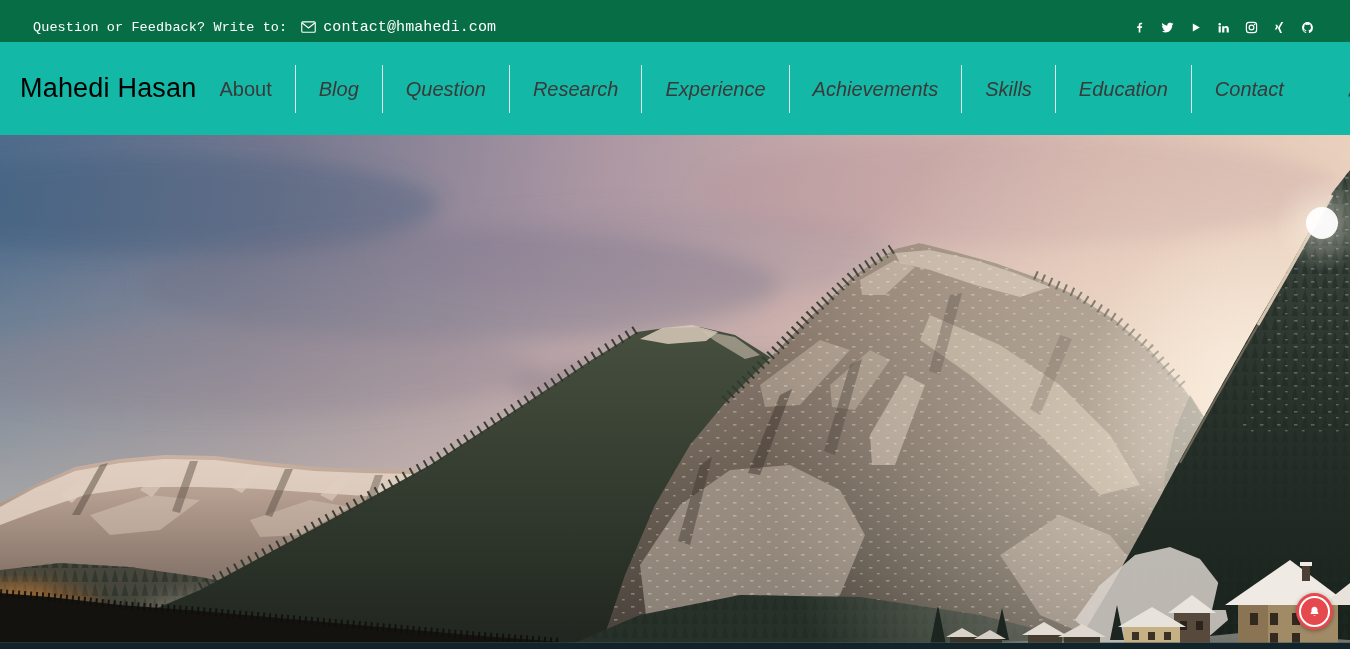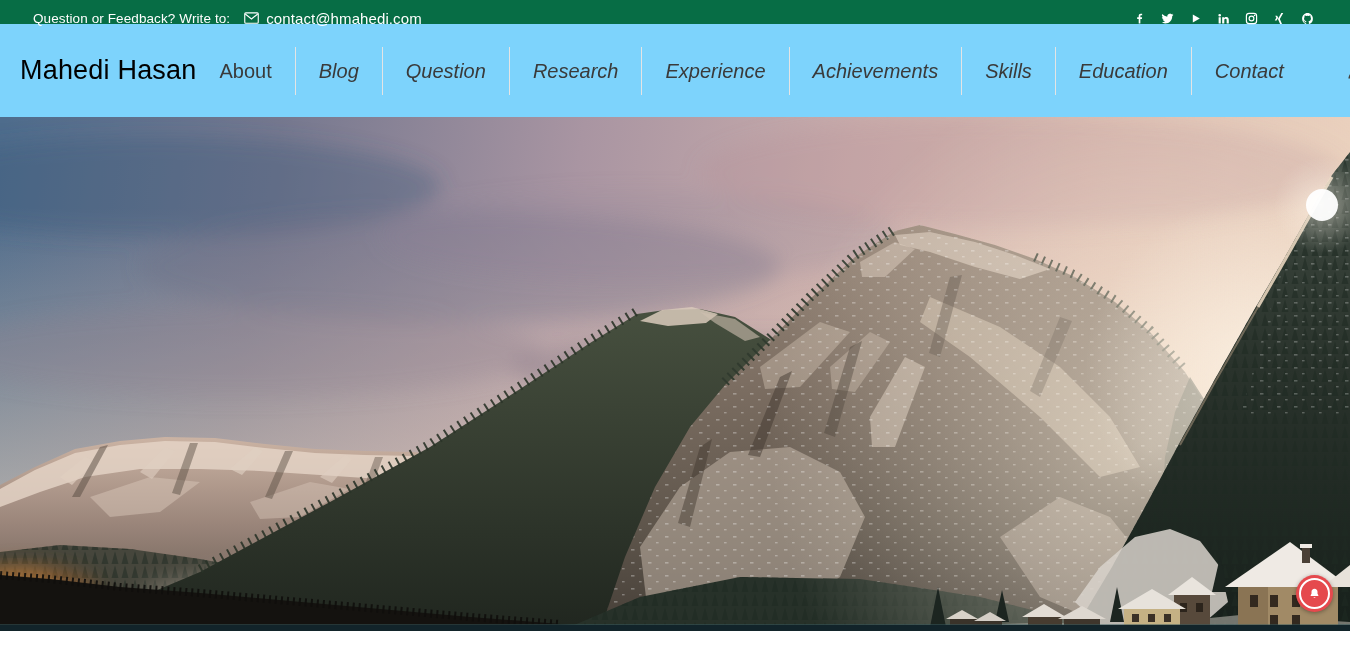--- a/index.html
+++ b/index.html
@@ -5,32 +5,32 @@
   :root{
     --topbar-green:#076d45;
     --cart-badge:#a06c2e;
     --bell-red:#e5494d;
   }
   *{margin:0;padding:0;box-sizing:border-box;}
   html,body{width:1350px;height:649px;overflow:hidden;background:#fff;
     font-family:"Liberation Sans", sans-serif;}
 
   
-  .topbar{height:24px;background:var(--topbar-green);display:flex;align-items:center;
-    justify-content:space-between;padding:12px 36px 0 33px;color:#fff;}
+  .topbar{height:42px;background:var(--topbar-green);display:flex;align-items:center;
+    justify-content:space-between;padding:12px 36px 0 33px;color:#fff;font-family:Liberation Mono, monospace;}
   .topbar-left{display:flex;align-items:center;font-size:13.5px;letter-spacing:.1px;}
   .topbar-left .msg{margin-right:14px;}
   .topbar-left .mail-ic{display:inline-flex;margin-right:7px;}
   .topbar-left a{color:#fff;text-decoration:none;font-size:15px;}
   .social{display:flex;align-items:center;gap:15px;}
   .social a{display:inline-flex;width:13px;height:13px;align-items:center;justify-content:center;color:#fff;}
   .social svg{width:13px;height:13px;fill:#fff;}
 
   
-  .header{height:93px;background:#7dd3fc;display:flex;align-items:center;padding:0 27px 0 20px;}
+  .header{height:93px;background:#14b8a6;display:flex;align-items:center;padding:0 27px 0 20px;}
   .logo{font-size:27px;font-weight:400;color:#000;letter-spacing:.2px;white-space:nowrap;cursor:pointer;}
   .nav{display:flex;align-items:center;list-style:none;margin-left:auto;}
   .nav li{padding:15px 23px;font-size:20px;color:#3a3a3a;cursor:pointer;line-height:18px;}
   .nav li + li{border-left:1px solid #e4e4e4;font-style:italic;}
   .hicons{display:flex;align-items:center;margin-left:38px;gap:19px;}
   .hicons .ibtn{background:none;border:none;cursor:pointer;display:inline-flex;align-items:center;padding:0;}
   .cart-wrap{position:relative;display:inline-flex;align-items:center;gap:8px;}
   .badge{position:absolute;top:-9px;left:14px;width:18px;height:18px;border-radius:50%;
     background:var(--cart-badge);color:#fff;font-size:10px;font-weight:bold;
     display:flex;align-items:center;justify-content:center;}

